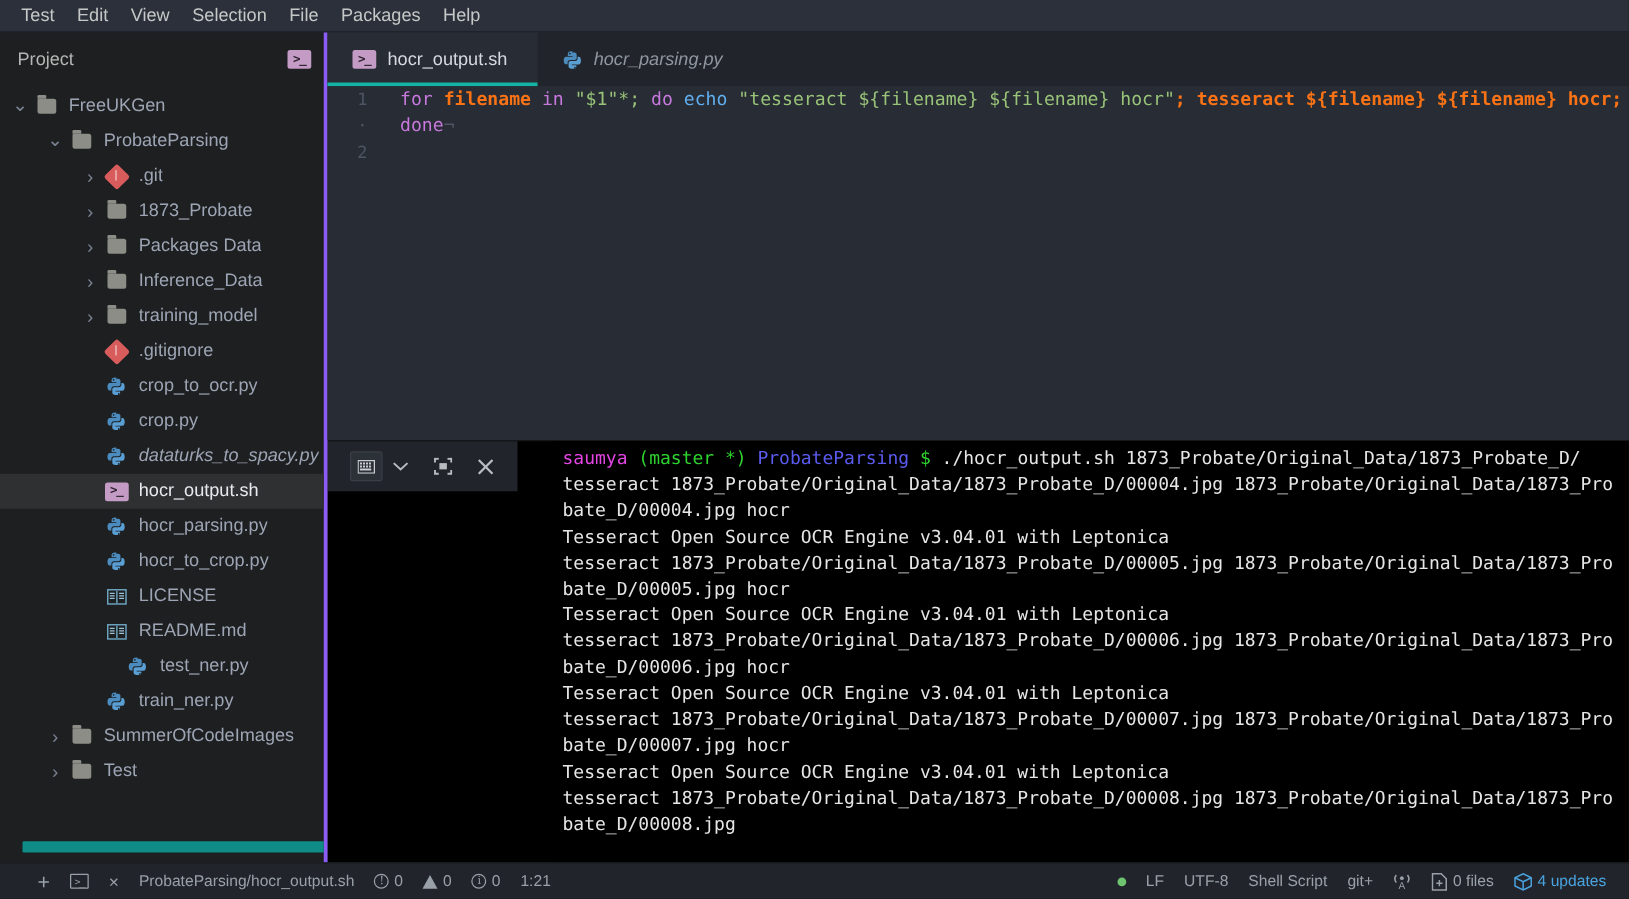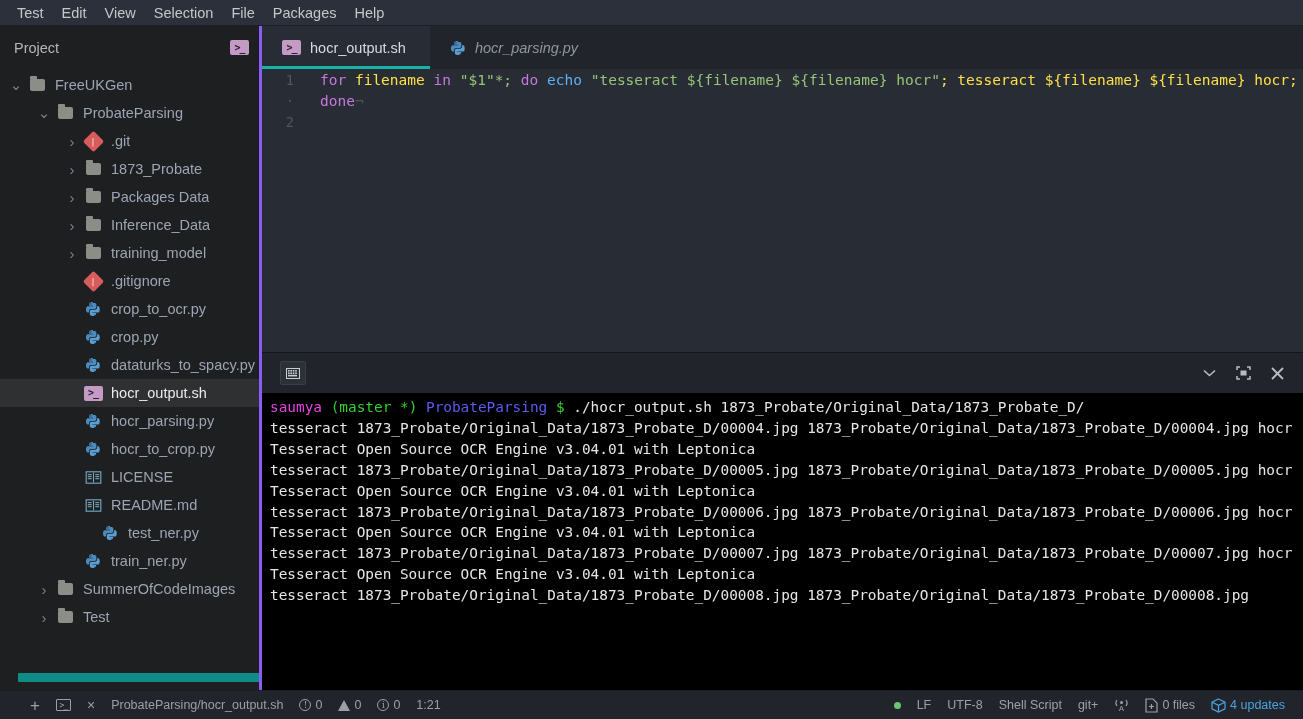--- a/index.html
+++ b/index.html
@@ -195,31 +195,32 @@
     text-align: right;
     padding-right: 10px;
     color: #4e5564;
     font-size: 13.5px;
     user-select: none;
   }
   .code-text { padding-left: 16px; }
   .kw   { color: #c678dd; }
   .bi   { color: #61afef; }
   .str  { color: #98c379; }
-  .plain{ color: #fde047; }
+  .plain{ color: #f97316; font-weight: bold; }
   .fold { color: #4e5564; }
 
   
   #terminal-panel {
     flex: 0 0 auto;
     height: 338px;
     background: #000;
     display: flex;
-    flex-direction: column;
+    flex-direction: row;
     border-top: 1px solid #14161a;
+    gap: 28px;
   }
   #terminal-toolbar {
     height: 40px;
     background: #21252b;
     display: flex;
     align-items: center;
     justify-content: space-between;
     padding: 0 12px 0 18px;
     flex: 0 0 40px;
   }
@@ -402,21 +403,21 @@
         <div class="tree-row" style="padding-left: 62px;">
           <span class="chevron none"></span>
           <span class="ico">
             <svg viewBox="0 0 32 32" class="pyico">
               <path d="M15.9 2c-3 0-5.6.3-6.5 1.6-.8 1-.9 2-.9 3.6v2.4h7.6v1H6.2c-1.8 0-3.3 1-3.8 3-.6 2.3-.6 3.8 0 6.2.5 1.8 1.5 3 3.3 3h2.5v-3.2c0-2 1.8-3.8 3.9-3.8h7.5c1.7 0 3.1-1.4 3.1-3.1V7.2c0-1.7-1.4-2.9-3.1-3.2-1.1-.2-2.4 0-3.7 0zm-4.1 2.3c.8 0 1.4.6 1.4 1.4s-.6 1.4-1.4 1.4-1.4-.6-1.4-1.4.6-1.4 1.4-1.4z" fill="#4b8bbe"></path>
               <path d="M24.2 10.6v3.1c0 2.1-1.8 3.9-3.9 3.9h-7.5c-1.7 0-3.1 1.5-3.1 3.1v5.8c0 1.7 1.4 2.6 3.1 3.1 2 .6 3.9.7 6.3 0 1.6-.5 3.1-1.4 3.1-3.1v-2.3h-7.5v-1h11.3c1.8 0 2.5-1.3 3.1-3.2.6-2 .6-3.9 0-6.2-.4-1.8-1.3-3.2-3.1-3.2h-1.8zm-4.2 16.2c.8 0 1.4.6 1.4 1.4s-.6 1.4-1.4 1.4-1.4-.6-1.4-1.4.6-1.4 1.4-1.4z" fill="#5a9fd4"></path>
             </svg>
           </span>
           <span class="tree-label">crop.py</span>
         </div>
-        <div class="tree-row" style="padding-left: 62px;">
+        <div class="tree-row" style="padding-left: 62px; font-style: italic;">
           <span class="chevron none"></span>
           <span class="ico">
             <svg viewBox="0 0 32 32" class="pyico">
               <path d="M15.9 2c-3 0-5.6.3-6.5 1.6-.8 1-.9 2-.9 3.6v2.4h7.6v1H6.2c-1.8 0-3.3 1-3.8 3-.6 2.3-.6 3.8 0 6.2.5 1.8 1.5 3 3.3 3h2.5v-3.2c0-2 1.8-3.8 3.9-3.8h7.5c1.7 0 3.1-1.4 3.1-3.1V7.2c0-1.7-1.4-2.9-3.1-3.2-1.1-.2-2.4 0-3.7 0zm-4.1 2.3c.8 0 1.4.6 1.4 1.4s-.6 1.4-1.4 1.4-1.4-.6-1.4-1.4.6-1.4 1.4-1.4z" fill="#4b8bbe"></path>
               <path d="M24.2 10.6v3.1c0 2.1-1.8 3.9-3.9 3.9h-7.5c-1.7 0-3.1 1.5-3.1 3.1v5.8c0 1.7 1.4 2.6 3.1 3.1 2 .6 3.9.7 6.3 0 1.6-.5 3.1-1.4 3.1-3.1v-2.3h-7.5v-1h11.3c1.8 0 2.5-1.3 3.1-3.2.6-2 .6-3.9 0-6.2-.4-1.8-1.3-3.2-3.1-3.2h-1.8zm-4.2 16.2c.8 0 1.4.6 1.4 1.4s-.6 1.4-1.4 1.4-1.4-.6-1.4-1.4.6-1.4 1.4-1.4z" fill="#5a9fd4"></path>
             </svg>
           </span>
           <span class="tree-label">dataturks_to_spacy.py</span>
         </div>
         <div class="tree-row selected" style="padding-left: 62px;">

